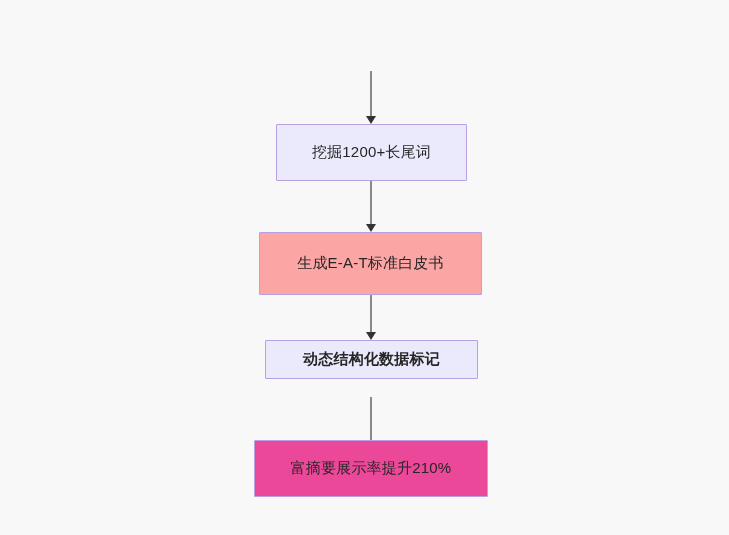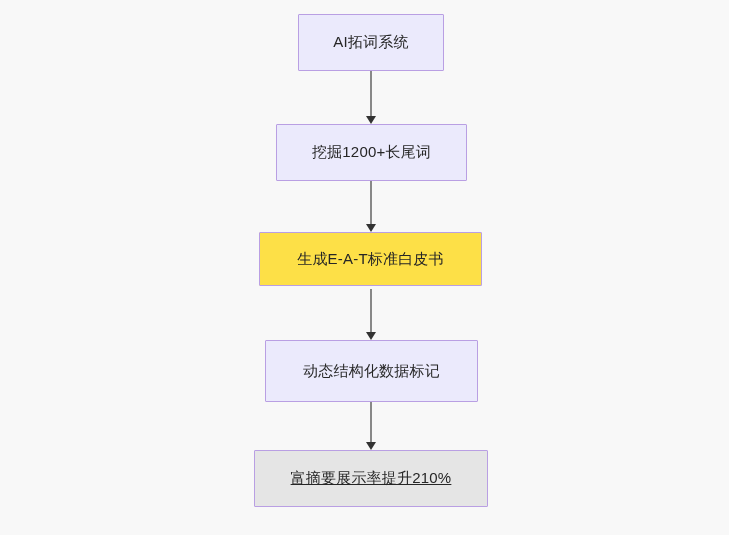--- a/index.html
+++ b/index.html
@@ -72,28 +72,25 @@
       <div class="edge-arrow" style="top: 43px; border-top-color: rgb(51, 51, 51);"></div>
     </div>
     <div class="edge" style="left: 371px; top: 289px;">
       <div class="edge-line" style="height: 43px; background: rgb(136, 136, 136);"></div>
       <div class="edge-arrow" style="top: 43px; border-top-color: rgb(51, 51, 51);"></div>
     </div>
     <div class="edge" style="left: 371px; top: 397px;">
       <div class="edge-line" style="height: 45px; background: rgb(136, 136, 136);"></div>
       <div class="edge-arrow" style="top: 45px; border-top-color: rgb(51, 51, 51);"></div>
     </div>
-    <div class="node" style="left: 298px; top: 14px; width: 146px; height: 57px; background: rgb(235, 234, 252); border-color: rgb(185, 159, 227); color: rgb(38, 38, 38);">
-      <span class="node-label">AI拓词系统</span>
-    </div>
     <div class="node" style="left: 276px; top: 124px; width: 191px; height: 57px; background: rgb(235, 234, 252); border-color: rgb(185, 159, 227); color: rgb(38, 38, 38); justify-content: center;">
       <span class="node-label">挖掘1200+长尾词</span>
     </div>
-    <div class="node" style="left: 259px; top: 232px; width: 223px; height: 54px; background: #fde047; border-color: rgb(185, 159, 227); color: rgb(38, 38, 38);">
+    <div class="node" style="left: 259px; top: 232px; width: 223px; height: 63px; background: #fca5a5; border-color: rgb(185, 159, 227); color: rgb(38, 38, 38);">
       <span class="node-label">生成E-A-T标准白皮书</span>
     </div>
-    <div class="node" style="left: 265px; top: 340px; width: 213px; height: 62px; background: rgb(235, 234, 252); border-color: rgb(185, 159, 227); color: rgb(38, 38, 38);">
+    <div class="node" style="left: 265px; top: 340px; width: 213px; height: 39px; background: rgb(235, 234, 252); border-color: rgb(185, 159, 227); color: rgb(38, 38, 38); font-weight: bold;">
       <span class="node-label">动态结构化数据标记</span>
     </div>
-    <div class="node" style="left: 254px; top: 450px; width: 234px; height: 57px; background: #e5e5e5; border-color: rgb(185, 159, 227); color: rgb(38, 38, 38); text-decoration: underline;">
+    <div class="node" style="left: 254px; top: 440px; width: 234px; height: 57px; background: #ec4899; border-color: rgb(185, 159, 227); color: rgb(38, 38, 38);">
       <span class="node-label">富摘要展示率提升210%</span>
     </div>
   </div>
 
 </body></html>

